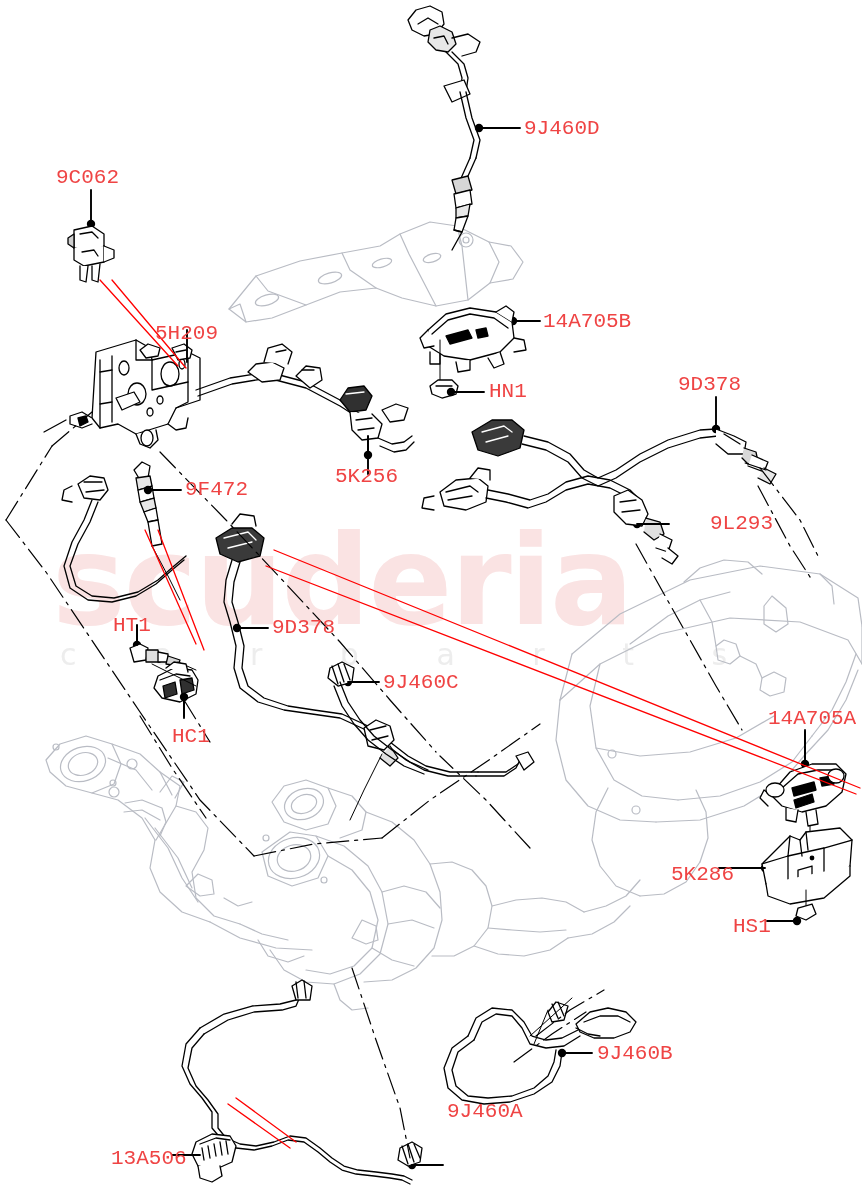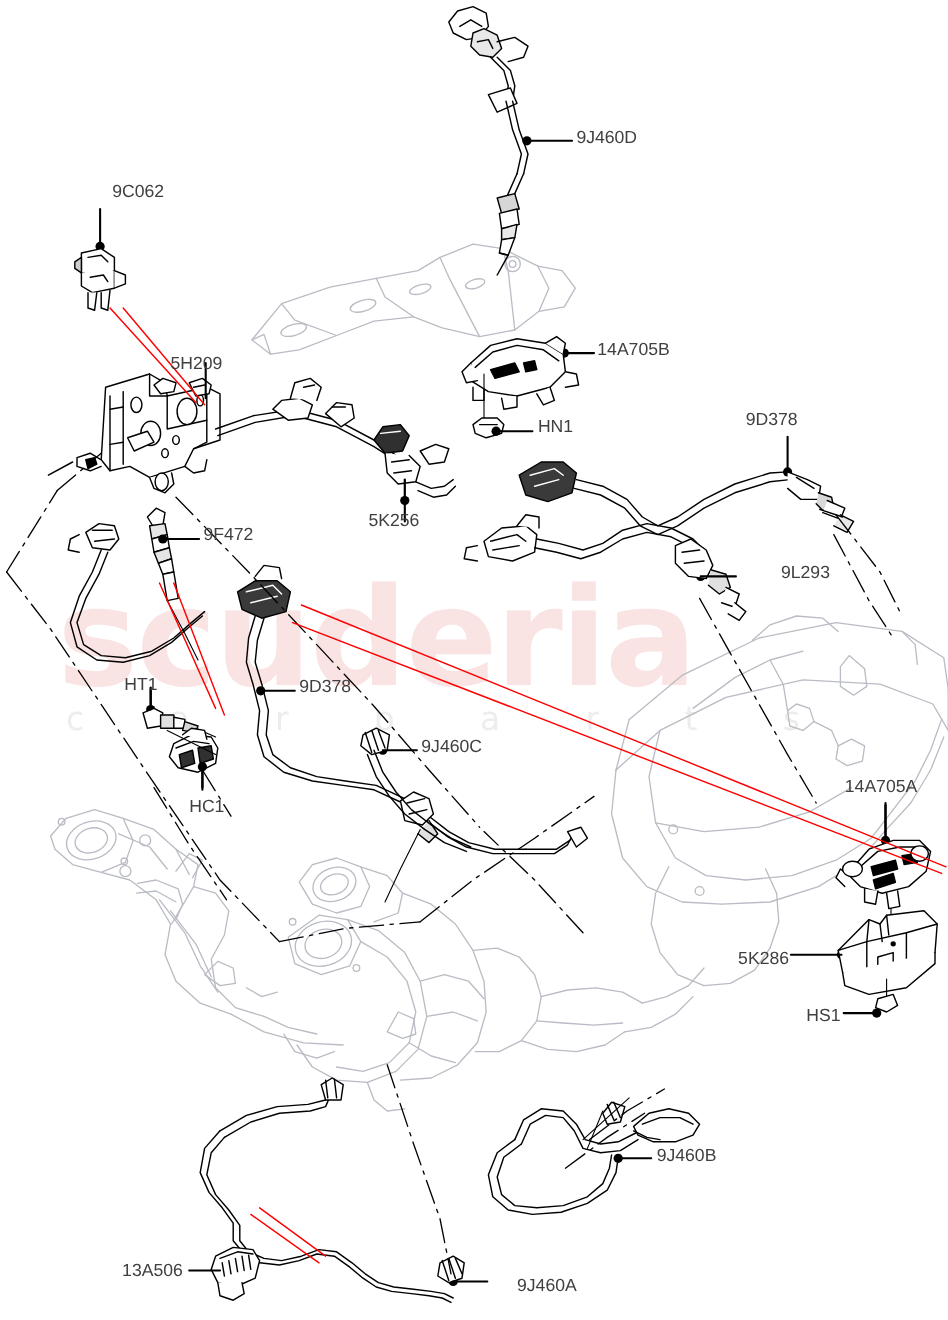--- a/index.html
+++ b/index.html
@@ -13,23 +13,23 @@
     color:#fae3e3; line-height:1; user-select:none;
   }
   .wm-carparts{
     position:absolute; left:60px; top:640px;
     font-family:"DejaVu Sans",sans-serif;
     font-size:30px; font-weight:400; letter-spacing:34px;
     color:#ededed; line-height:1; user-select:none;
   }
   .lbl{
     position:absolute;
-    color:#404040;
-    font-family:Liberation Sans, sans-serif;
-    font-size:16px; font-weight:400; letter-spacing:0px;
+    color:#ef4444;
+    font-family:Liberation Mono, monospace;
+    font-size:21px; font-weight:400; letter-spacing:0px;
     white-space:nowrap; line-height:1;
   }
 </style>
 </head>
 <body>
 
 <div id="stage">
 
   <svg class="layer">
     <defs>
@@ -506,34 +506,34 @@
       <path d="M805,764 L805,730"></path>
       <path d="M765,868 L719,868"></path>
       <path d="M797,921 L767,921"></path>
       <path d="M562,1053 L592,1053"></path>
       <path d="M172,1155 L200,1155"></path>
       <path d="M412,1165 L443,1165"></path>
     </g>
   </svg>
 
   <div>
-    <div class="lbl" style="left:56px;  top:167px;margin-left:46px;">9C062</div>
+    <div class="lbl" style="left:56px;  top:167px;">9C062</div>
     <div class="lbl" style="left:155px; top:307px;margin-top:16px;">5H209</div>
     <div class="lbl" style="left:524px; top:118px;">9J460D</div>
     <div class="lbl" style="left:543px; top:311px;">14A705B</div>
     <div class="lbl" style="left:489px; top:381px;">HN1</div>
     <div class="lbl" style="left:678px; top:374px;">9D378</div>
     <div class="lbl" style="left:185px; top:479px;text-align:center;">9F472</div>
     <div class="lbl" style="left:335px; top:466px;">5K256</div>
     <div class="lbl" style="left:710px; top:513px;">9L293</div>
     <div class="lbl" style="left:113px; top:592px;margin-top:23px;">HT1</div>
     <div class="lbl" style="left:272px; top:617px;">9D378</div>
     <div class="lbl" style="left:383px; top:672px;text-align:center;">9J460C</div>
     <div class="lbl" style="left:172px; top:726px;">HC1</div>
     <div class="lbl" style="left:768px; top:708px;">14A705A</div>
     <div class="lbl" style="left:671px; top:864px;">5K286</div>
     <div class="lbl" style="left:733px; top:916px;">HS1</div>
     <div class="lbl" style="left:597px; top:1043px;">9J460B</div>
     <div class="lbl" style="left:111px; top:1148px;">13A506</div>
-    <div class="lbl" style="left:447px; top:1162px;margin-left:23px;">9J460A</div>
+    <div class="lbl" style="left:447px; top:1101px;">9J460A</div>
   </div>
 
 </div>
 
 </body></html>

